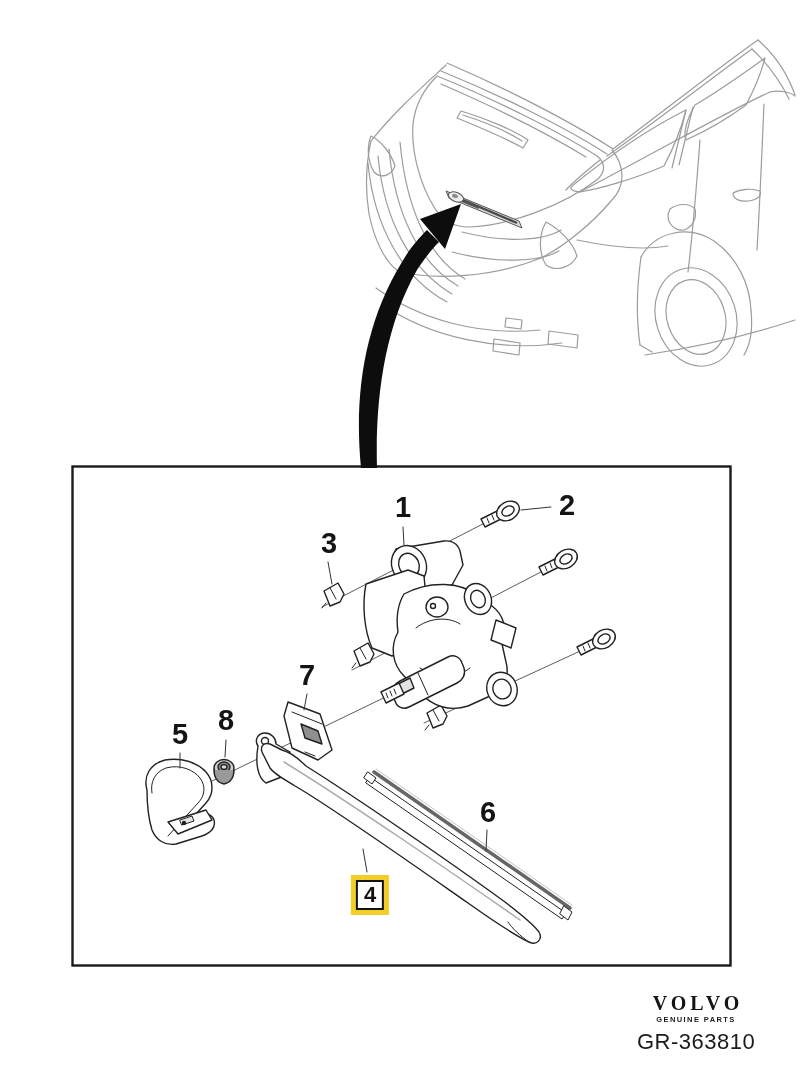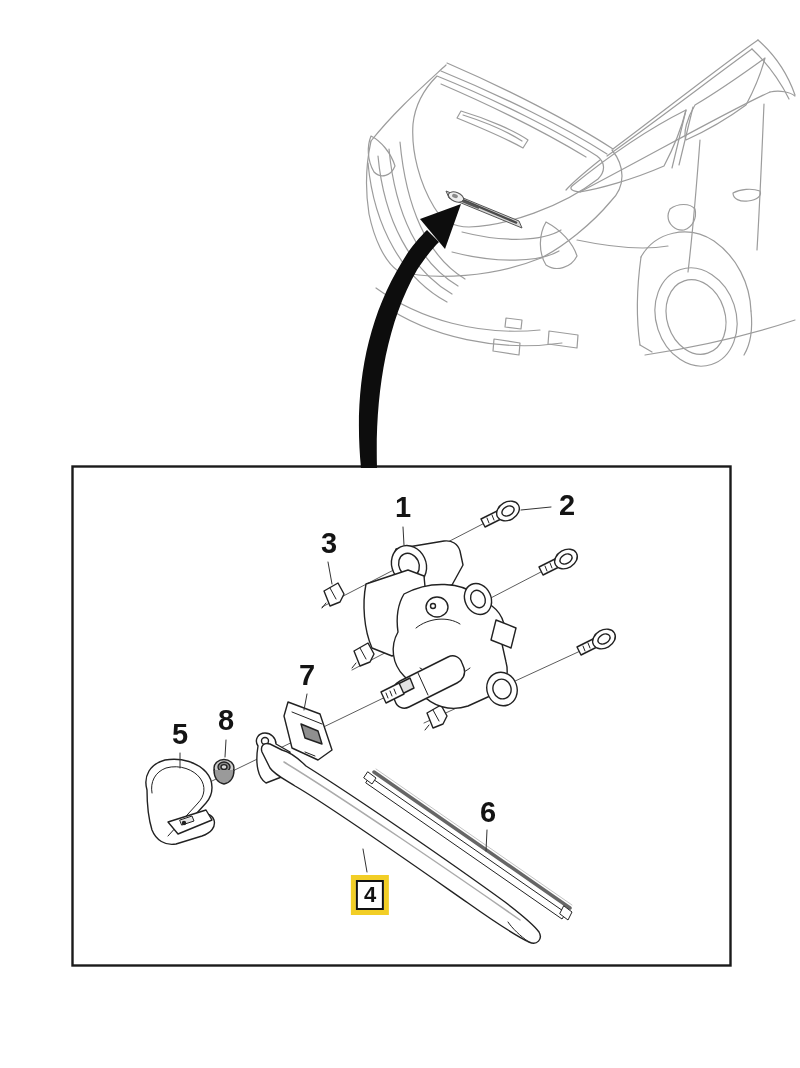--- a/index.html
+++ b/index.html
@@ -237,14 +237,19 @@
   <div class="callout c2">2</div>
   <div class="callout c3">3</div>
   <div class="callout-box" style="background: rgb(242, 206, 38);">
     <span class="inner">4</span>
   </div>
   <div class="callout c5">5</div>
   <div class="callout c6">6</div>
   <div class="callout c7">7</div>
   <div class="callout c8">8</div>
 
+  <div class="brand">
+    <div class="logo">VOLVO</div>
+    <div class="tagline">GENUINE PARTS</div>
+    <div class="ref">GR-363810</div>
+  </div>
 
 </div>
 
 </body></html>

